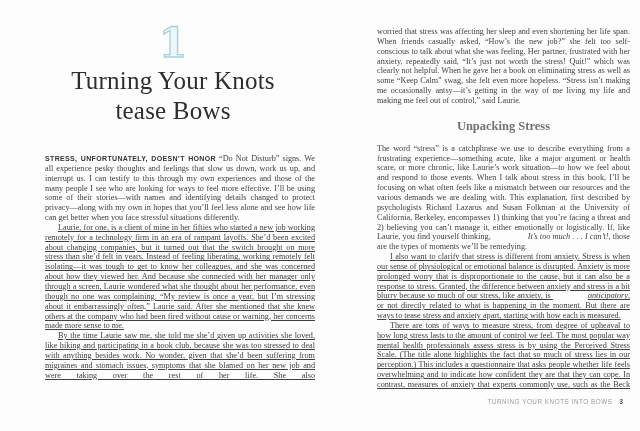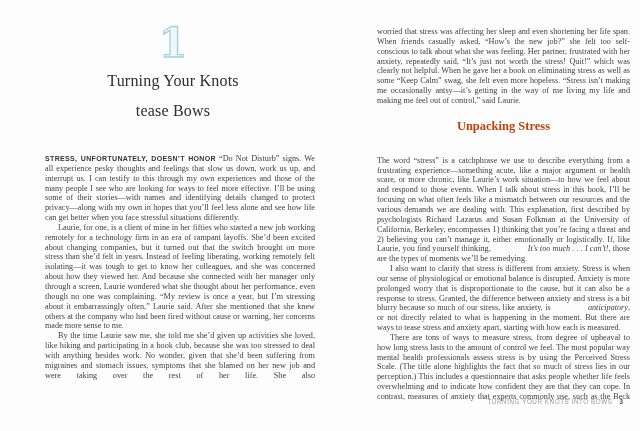--- a/index.html
+++ b/index.html
@@ -20,50 +20,50 @@
     text-align:center; height:46px; line-height:46px;
     font-family:"DejaVu Serif", serif;
     font-size:41px; font-weight:700;
     color:#eef7fa;
     -webkit-text-stroke:1.3px var(--accent, #a3d2de);
   }
   .chapter-title {
     position:absolute; top:66px; left:0; right:0; margin:0;
     text-align:center;
     font-family:"Liberation Serif", serif;
-    font-weight:400; font-size:16px; line-height:30px;
+    font-weight:400; font-size:25px; line-height:30px;
     color:#2e2e2e; letter-spacing:0.2px;
   }
   .chapter-title .line { display:block; }
 
   
   .body {
     position:absolute; left:7px;
     font-size:8.2px; line-height:9.85px;
     color:#404040;
     text-align:justify;
   }
   .body-left  { top:154px; width:270px; }
   .body-right { top:27px;  width:253px; }
   .body p { margin:0; }
-  .body p.indent { text-indent:13px; }
+  .body p.indent { text-indent:13px;text-decoration:underline; }
   .body p.cont { text-align-last:justify; }
   .lead-in {
     font-family:"Liberation Sans", sans-serif;
     font-weight:700; font-size:7px; letter-spacing:0.35px;
     color:#333333;
   }
   .it { font-style:italic;margin-left:35px; }
 
   .section-heading {
-    margin:12px 0 22px 0;
+    margin:12px 0 10px 0;
     text-align:right; text-align-last:center;
     font-family:"Liberation Serif", serif;
     font-weight:700; font-size:12.5px; line-height:16px;
-    color:#c2410c;
+    color:#737373;
   }
 
   
   .running-footer {
     position:absolute; top:398px; left:0; width:253px;
     text-align:right;
     font-family:"Liberation Sans", sans-serif;
     font-size:6.3px; letter-spacing:0.55px;
     color:#9a9a9a;
   }

